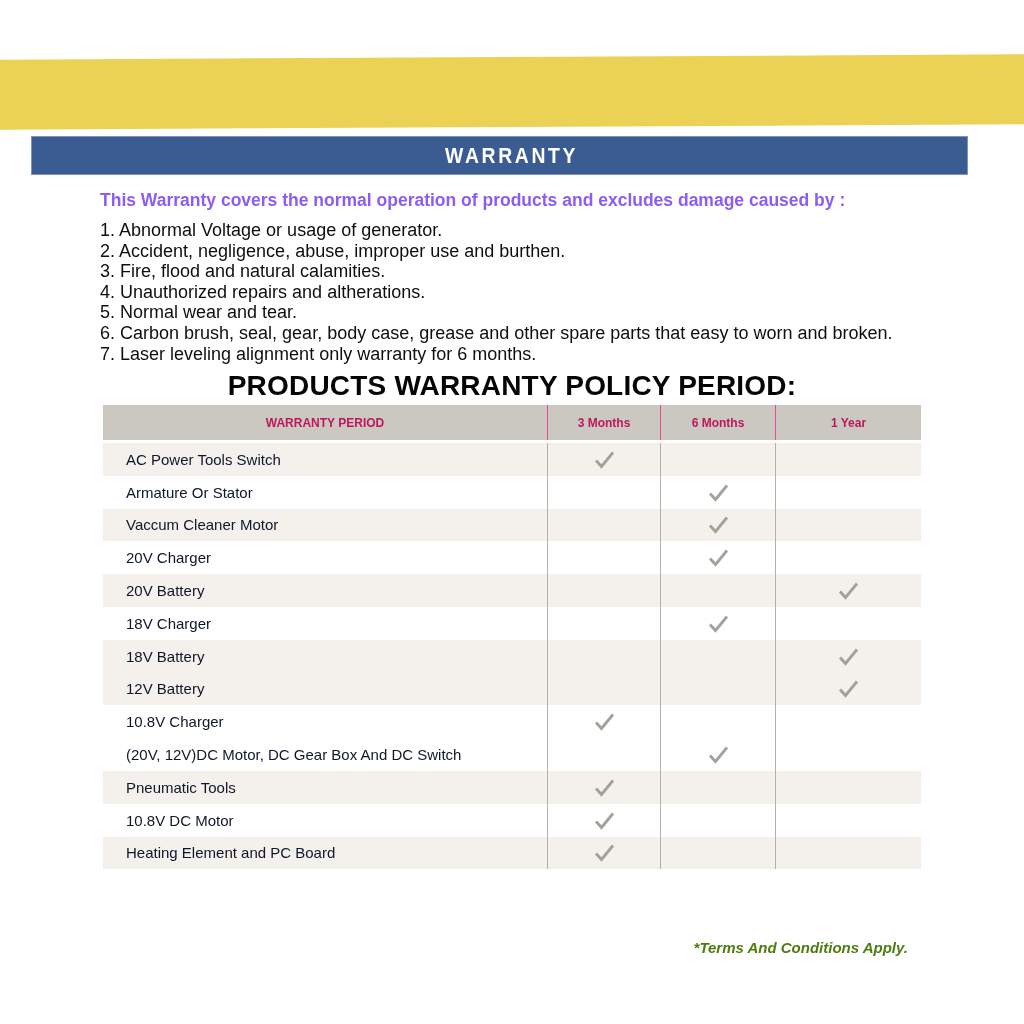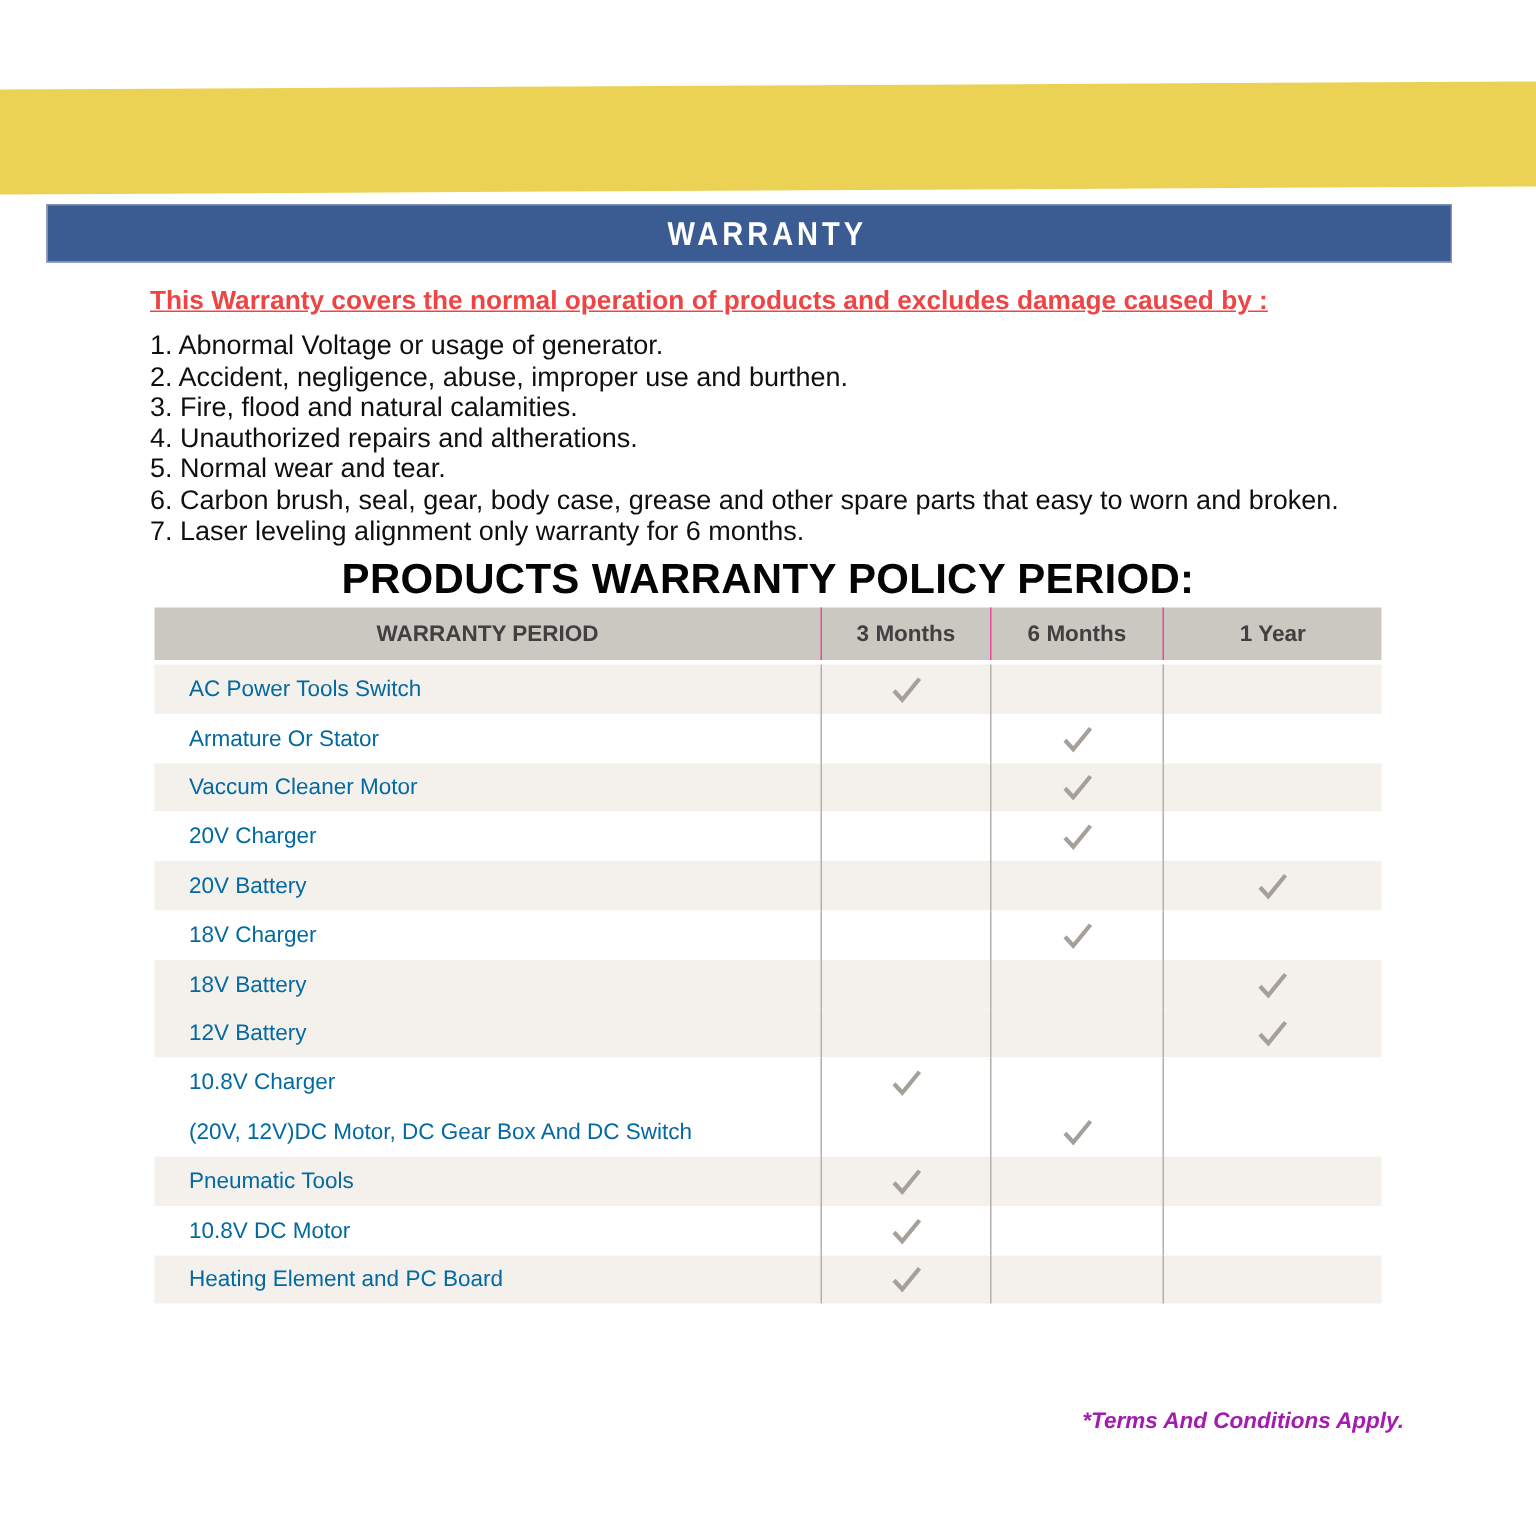--- a/index.html
+++ b/index.html
@@ -33,22 +33,21 @@
     font-weight:bold;
     letter-spacing:3px;
     transform:scaleX(0.88);
   }
   .intro{
     position:absolute;
     left:100px;top:190px;
     width:840px;margin:0;
     font-size:17.5px;
     font-weight:bold;
-    color:#ef4444;
-    text-decoration:underline;
+    color:#8b5cf6;
   }
   .exclusions{
     position:absolute;
     left:100px;top:220px;
     width:840px;
     font-size:18px;
     line-height:20.6px;
     color:#0f0f0f;
   }
   .section-title{
@@ -68,53 +67,53 @@
   }
   .thead{
     display:grid;
     grid-template-columns:444px 113px 115px 146px;
     height:35px;
     background:var(--table-header-gray,#cbc7c1);
     margin-bottom:3px;
   }
   .thead .hcell{
     display:flex;align-items:center;justify-content:center;
-    font-size:15px;
-    font-weight:bold;
-    color:#404040;
+    font-size:12px;
+    font-weight:bold;
+    color:#be185d;
     transform-origin:center;
   }
   .thead .hcell + .hcell{border-left:1px solid #ec4899;}
   .trow{
     display:grid;
     grid-template-columns:444px 113px 115px 146px;
     height:32.8px;
   }
   .trow.odd{background:var(--row-beige,#f4f0ec);}
   .trow.even{background:#ffffff;}
   .cell{
     display:flex;align-items:center;
     box-sizing:border-box;
   }
   .cell + .cell{border-left:1px solid var(--divider-gray,#b3afa9);}
   .cell.product{
     padding-left:23px;
     font-size:15px;
-    color:#0369a1;
+    color:#0f172a;
   }
   .cell.center{justify-content:center;}
   .check{display:block;}
   .footnote{
     position:absolute;
-    right:88px;top:939px;
+    right:116px;top:939px;
     margin:0;
     font-size:15px;
     font-weight:bold;
     font-style:italic;
-    color:#a21caf;
+    color:#4d7c0f;
   }
 </style>
 </head>
 <body>
 
 <div class="page">
 
   <div class="yellow-banner"></div>
 
   <div class="title-bar">

